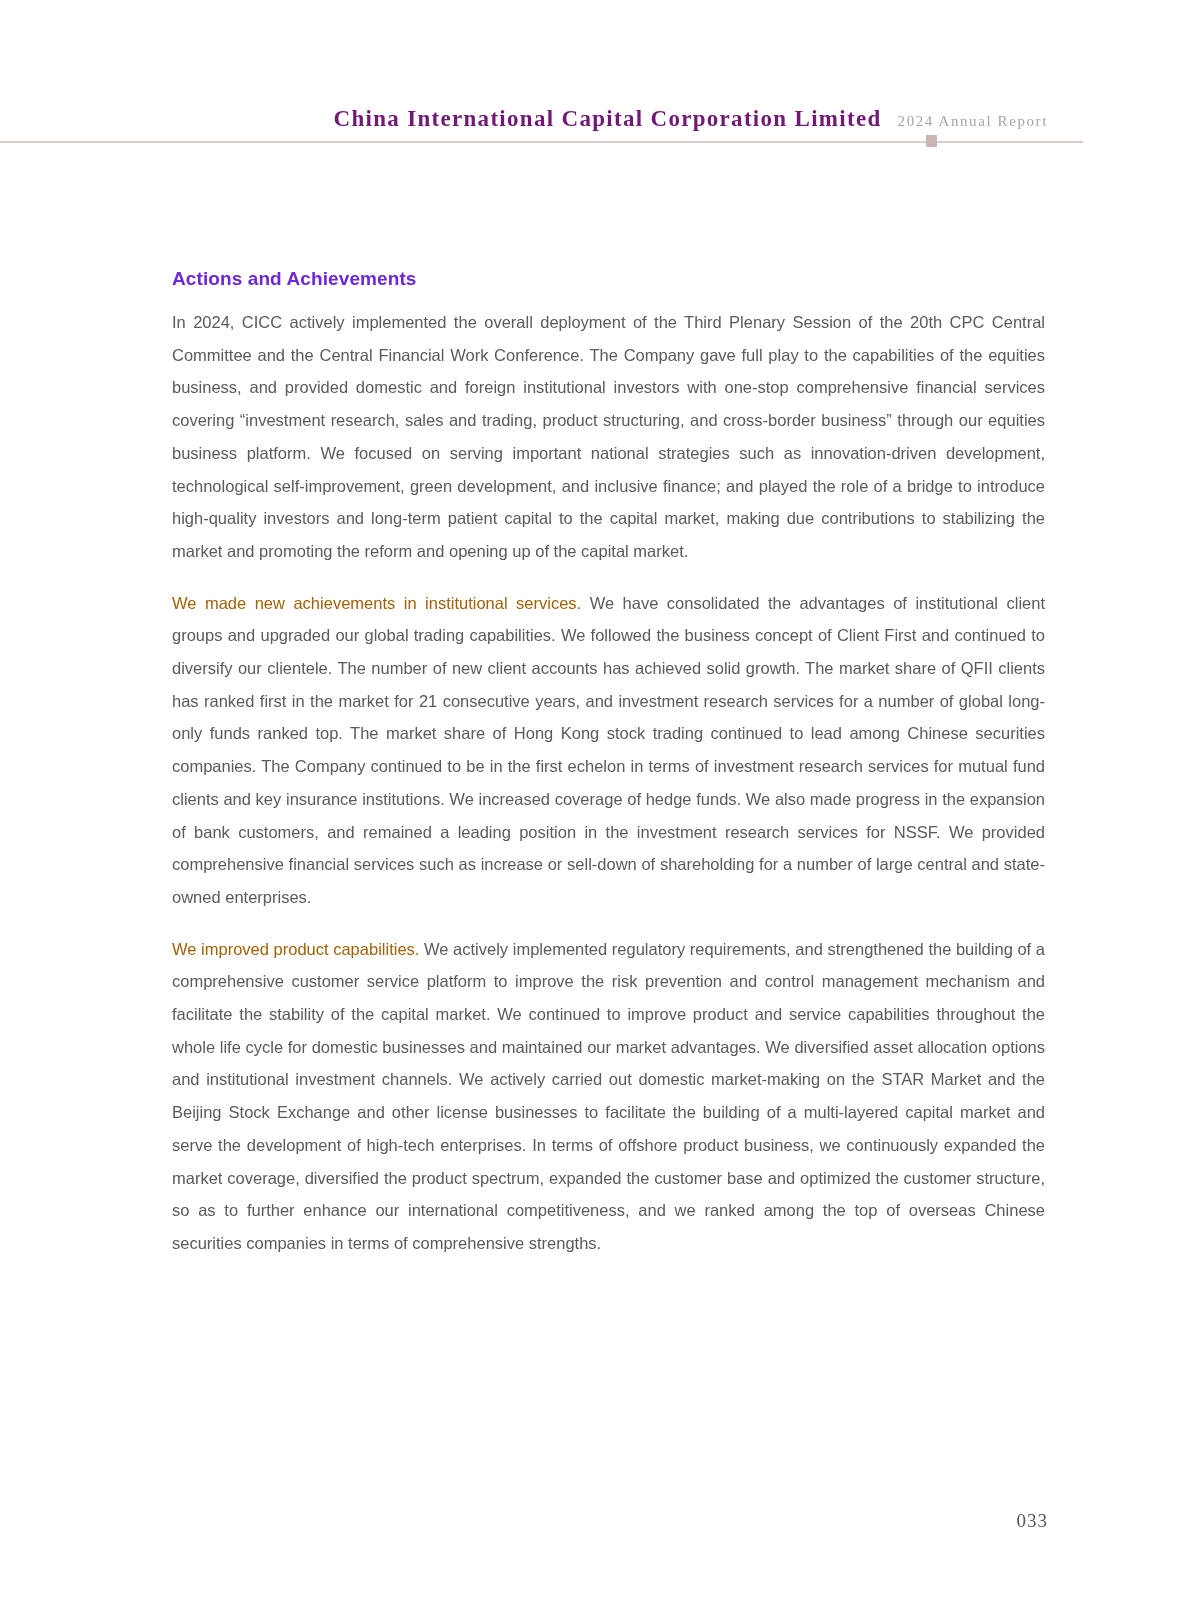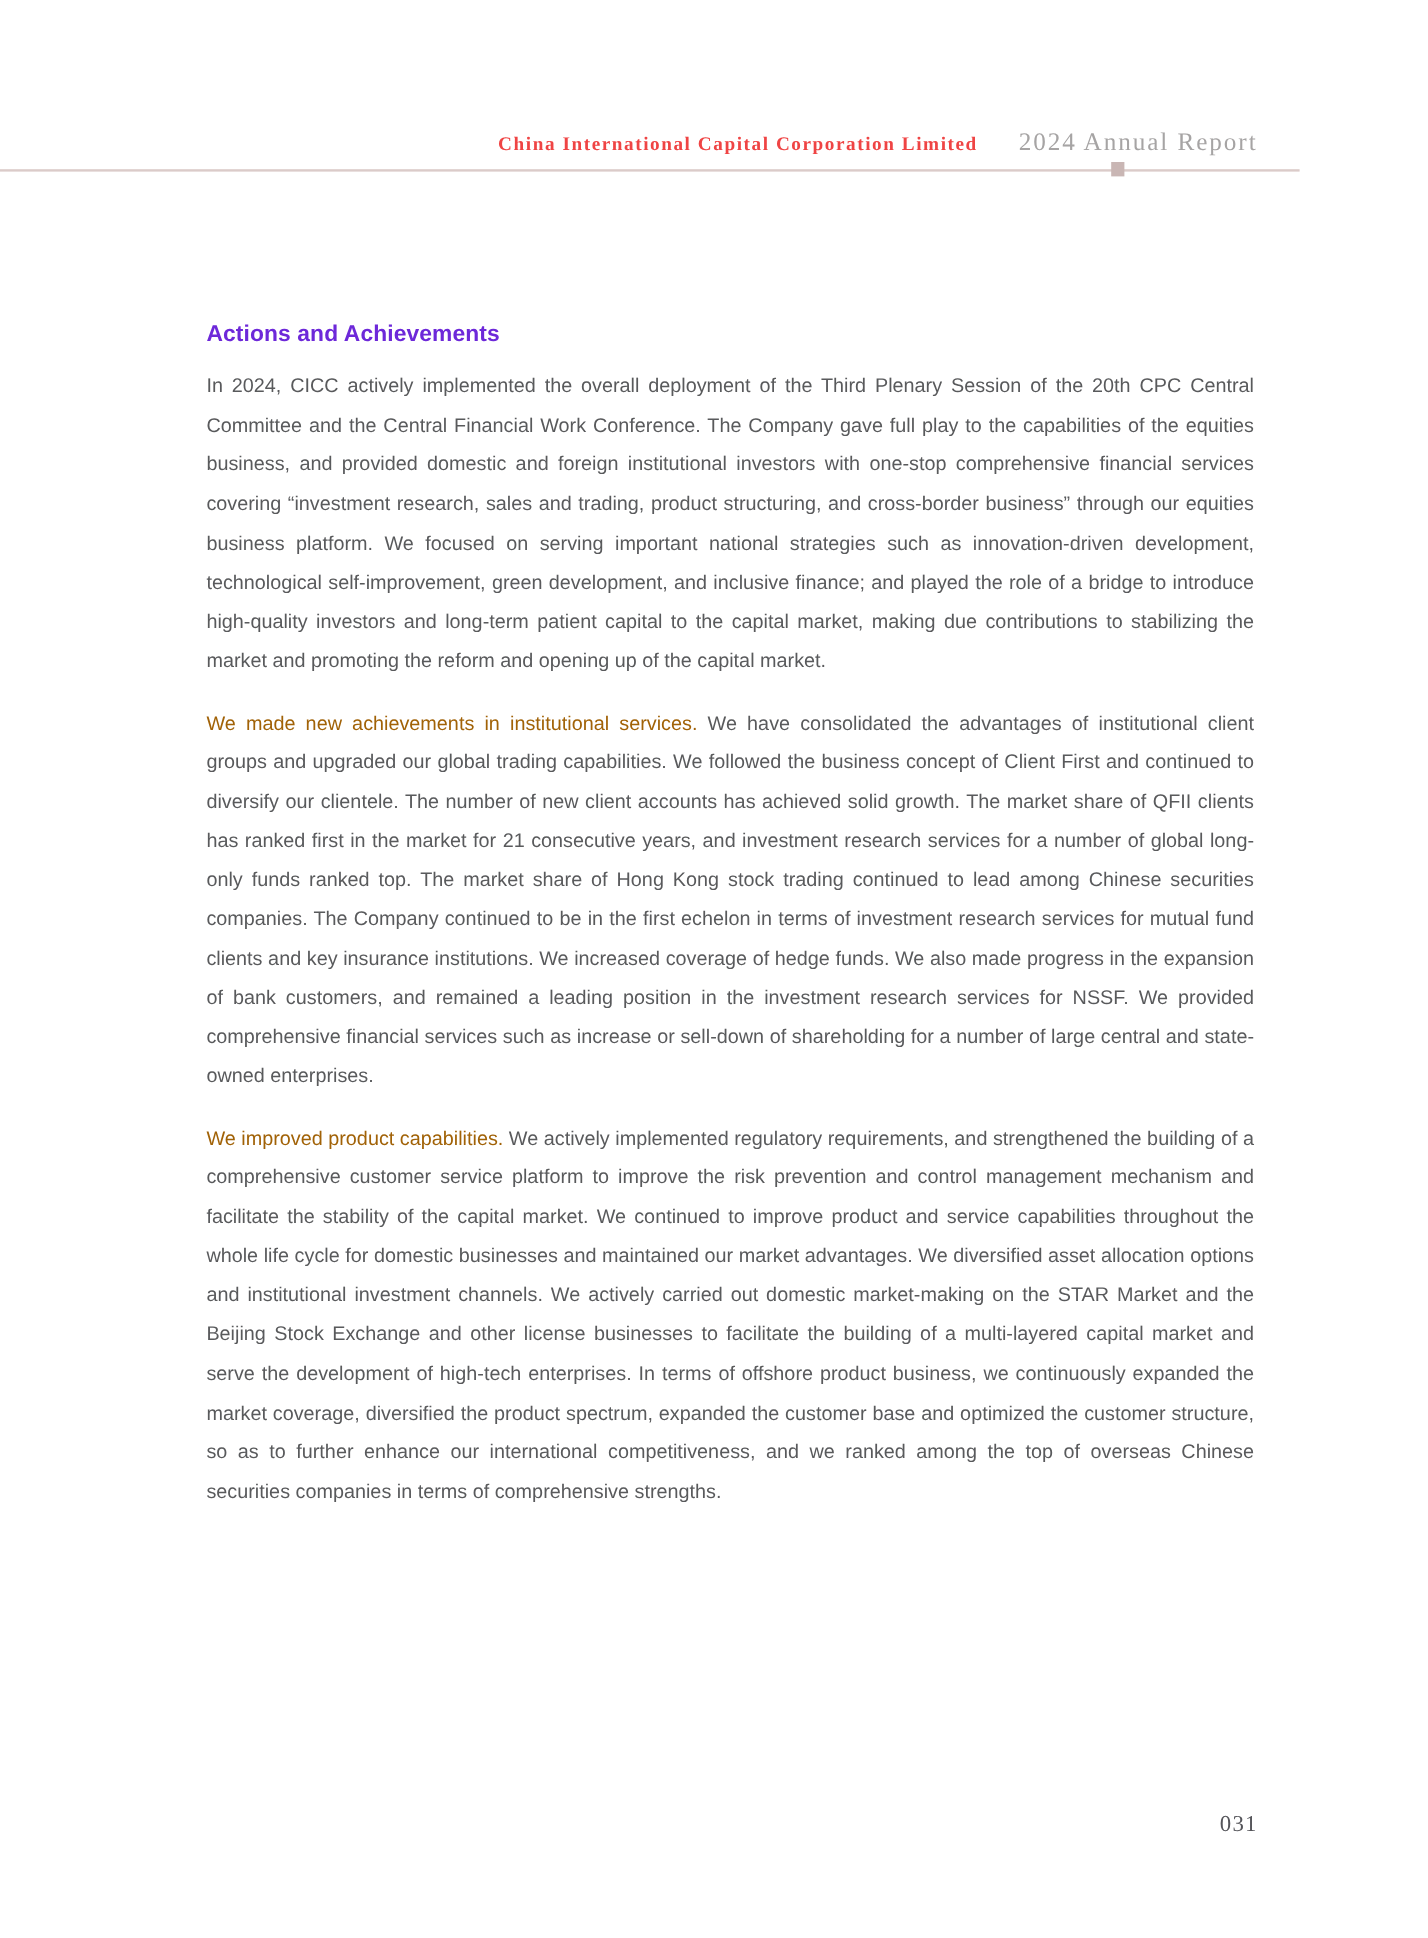--- a/index.html
+++ b/index.html
@@ -16,31 +16,31 @@
 
   
   .header-text {
     position: absolute;
     top: 106px;
     right: 142px;
     white-space: nowrap;
     font-family: "Liberation Serif", serif;
   }
   .header-company {
-    font-size: 16px;
+    font-size: 23px;
     font-weight: bold;
     letter-spacing: 1.3px;
-    color: #ef4444;
+    color: #701a75;
   }
   .header-report {
-    font-size: 21px;
+    font-size: 15px;
     font-weight: normal;
     letter-spacing: 1.6px;
     color: #a6a4a4;
-    margin-left: 34px;
+    margin-left: 16px;
   }
   .header-rule {
     position: absolute;
     top: 141px;
     left: 0;
     width: 1083px;
     height: 2px;
     background: #dbcbc9;
   }
   .header-square {
@@ -109,15 +109,15 @@
 
     <p class="body-para">
       <span class="lead">We made new achievements in institutional services.</span><span> We have consolidated the advantages of institutional client groups and upgraded our global trading capabilities. We followed the business concept of Client First and continued to diversify our clientele. The number of new client accounts has achieved solid growth. The market share of QFII clients has ranked first in the market for 21 consecutive years, and investment research services for a number of global long-only funds ranked top. The market share of Hong Kong stock trading continued to lead among Chinese securities companies. The Company continued to be in the first echelon in terms of investment research services for mutual fund clients and key insurance institutions. We increased coverage of hedge funds. We also made progress in the expansion of bank customers, and remained a leading position in the investment research services for NSSF. We provided comprehensive financial services such as increase or sell-down of shareholding for a number of large central and state-owned enterprises.</span>
     </p>
 
     <p class="body-para">
       <span class="lead">We improved product capabilities.</span><span> We actively implemented regulatory requirements, and strengthened the building of a comprehensive customer service platform to improve the risk prevention and control management mechanism and facilitate the stability of the capital market. We continued to improve product and service capabilities throughout the whole life cycle for domestic businesses and maintained our market advantages. We diversified asset allocation options and institutional investment channels. We actively carried out domestic market-making on the STAR Market and the Beijing Stock Exchange and other license businesses to facilitate the building of a multi-layered capital market and serve the development of high-tech enterprises. In terms of offshore product business, we continuously expanded the market coverage, diversified the product spectrum, expanded the customer base and optimized the customer structure, so as to further enhance our international competitiveness, and we ranked among the top of overseas Chinese securities companies in terms of comprehensive strengths.</span>
     </p>
   </div>
 
-  <div class="page-number">031</div>
+  <div class="page-number">033</div>
 
 </div>
 
 </body></html>

